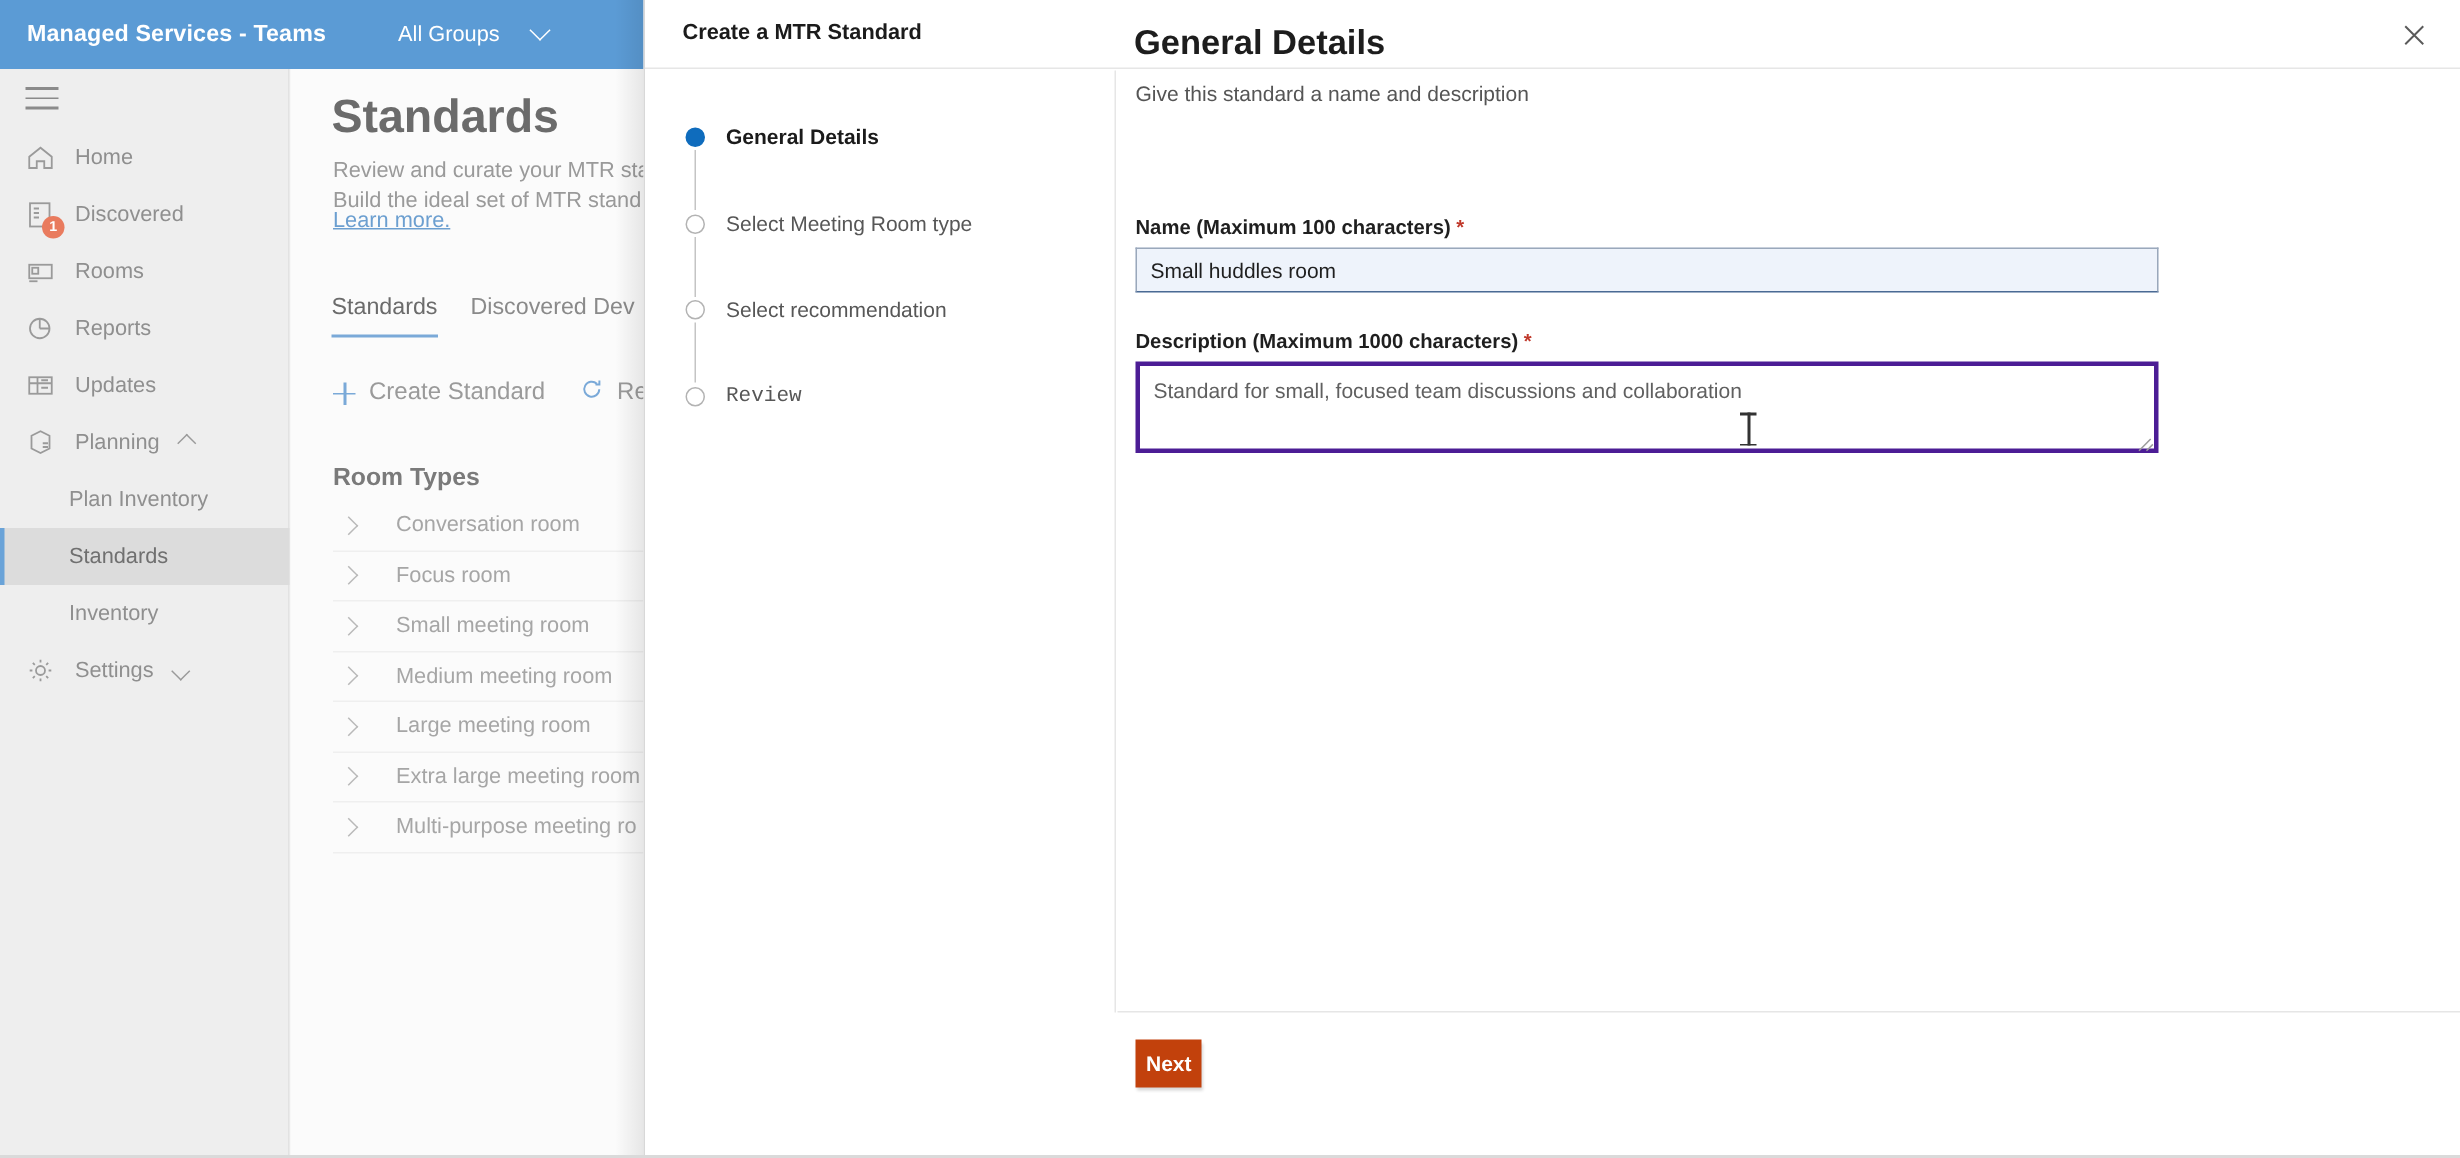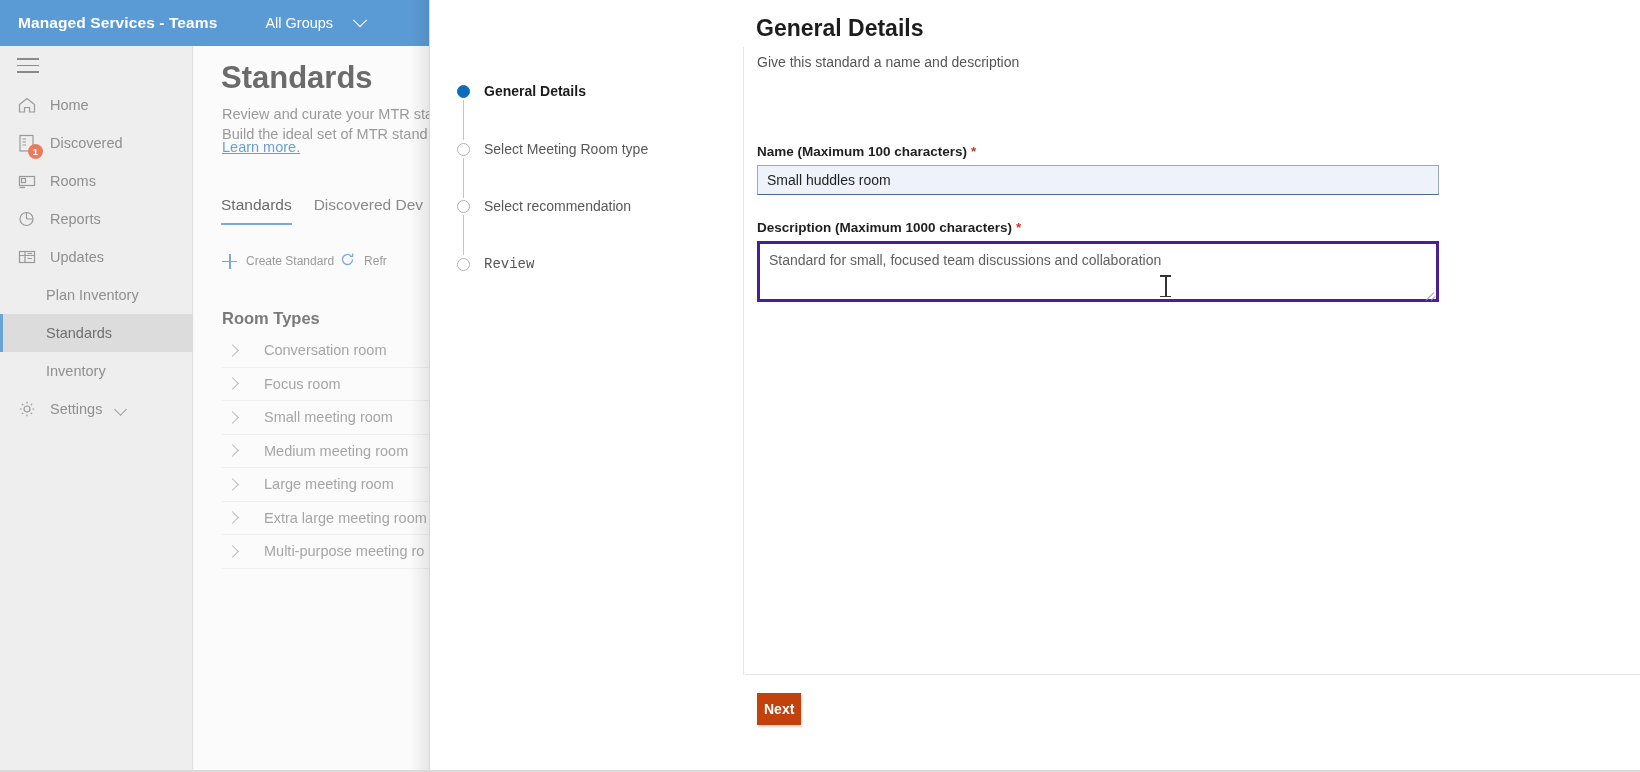--- a/index.html
+++ b/index.html
@@ -168,23 +168,23 @@
     color: #8a8a8a;
     padding-bottom: 9px;
     cursor: pointer;
   }
   .tab.active { color: #6b6b6b; border-bottom: 2.5px solid #7aa9d8; }
   .toolbar {
     position: absolute;
     left: 28px; top: 206px;
     display: flex;
     align-items: center;
-    gap: 6px;
+    gap: 24px;
     color: #9a9a9a;
-    font-size: 12px;
+    font-size: 16px;
     justify-content: center;
   }
   .tb-btn { display: flex; align-items: center; gap: 9px; cursor: pointer; }
   .plus-ico {
     width: 15px; height: 15px;
     position: relative;
   }
   .plus-ico::before, .plus-ico::after {
     content: ""; position: absolute; background: #7aa9d8;
   }
@@ -492,20 +492,30 @@
         <div class="nav-item">
           <span class="nav-ico">
             <svg width="22" height="22" viewBox="0 0 22 22" fill="none" stroke="#9a9a9a" stroke-width="1.2">
               <rect x="3.5" y="5.5" width="15" height="11"></rect>
               <path d="M3.5 9.5 H18.5 M9 5.5 V16.5 M11.5 12.5 H16 M11.5 7.5 H16"></path>
             </svg>
           </span>
           <span class="nav-label">Updates</span>
         </div>
 
+        <div class="nav-item">
+          <span class="nav-ico">
+            <svg width="22" height="22" viewBox="0 0 22 22" fill="none" stroke="#9a9a9a" stroke-width="1.2">
+              <path d="M5 6.5 L11 3.5 L17 6.5 V15 L11 18 L5 15 Z"></path>
+              <path d="M12.5 11.5 H16 M12.5 14 H16"></path>
+            </svg>
+          </span>
+          <span class="nav-label">Planning</span>
+          <span class="nav-chev up"></span>
+        </div>
 
         <div class="nav-item sub">
           <span class="nav-label">Plan Inventory</span>
         </div>
 
         <div class="nav-item sub active">
           <span class="nav-label">Standards</span>
         </div>
 
         <div class="nav-item sub">
@@ -587,20 +597,28 @@
           <span>Multi-purpose meeting ro</span>
         </div>
       </div>
     </div>
 
     <div class="dlg-shadow"></div>
   </div>
 
   <div class="dialog">
 
+    <div class="dlg-header">
+      <div class="dlg-title">Create a MTR Standard</div>
+      <div class="dlg-close">
+        <svg width="15" height="15" viewBox="0 0 15 15" fill="none" stroke="#5a5a5a" stroke-width="1.3">
+          <path d="M1.5 1.5 L13.5 13.5 M13.5 1.5 L1.5 13.5"></path>
+        </svg>
+      </div>
+    </div>
 
     <div class="wizard">
       <div class="steps">
 
         <div class="step current">
           <span class="connector"></span>
           <span class="dot"></span>
           <span class="step-label">General Details</span>
         </div>
 

